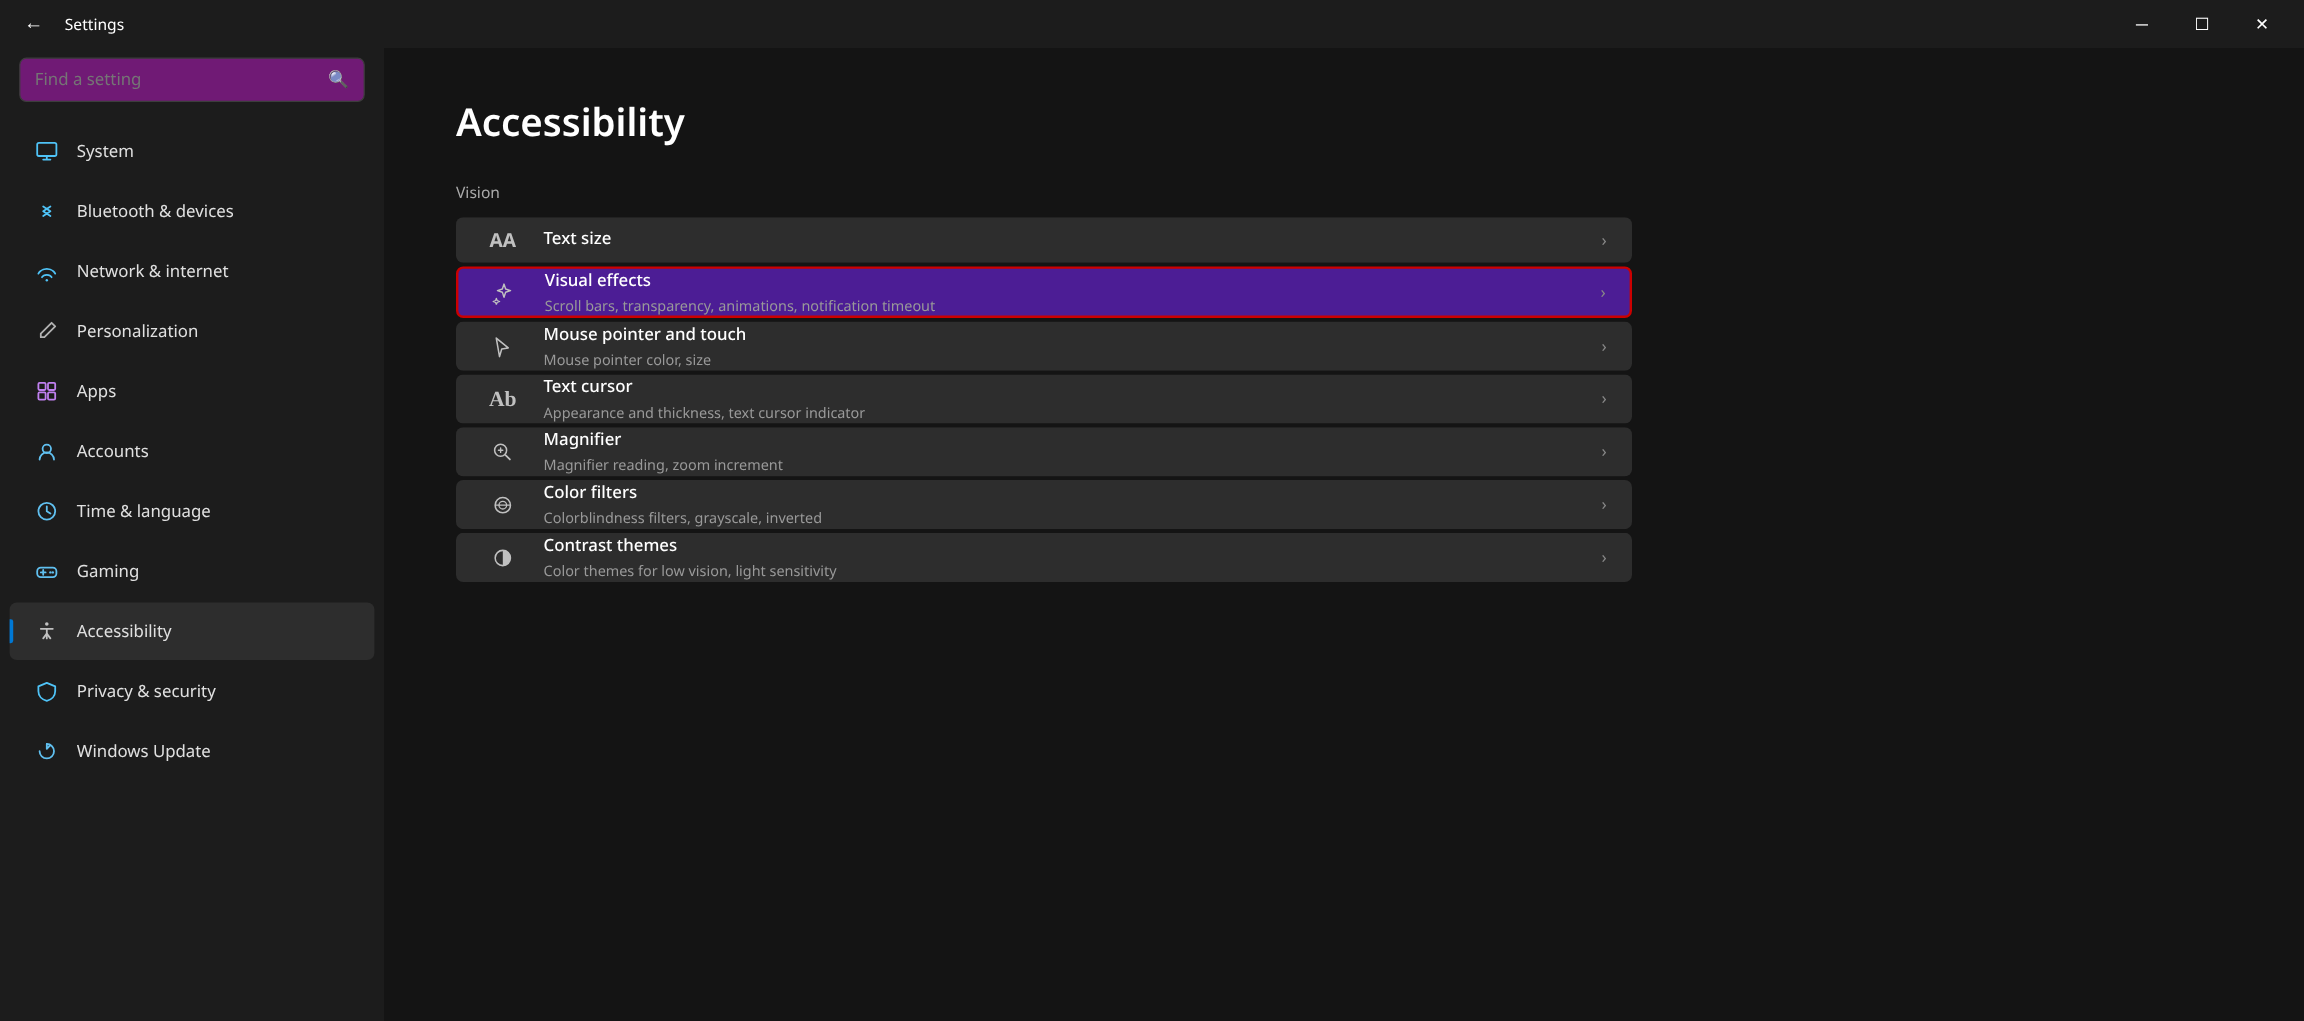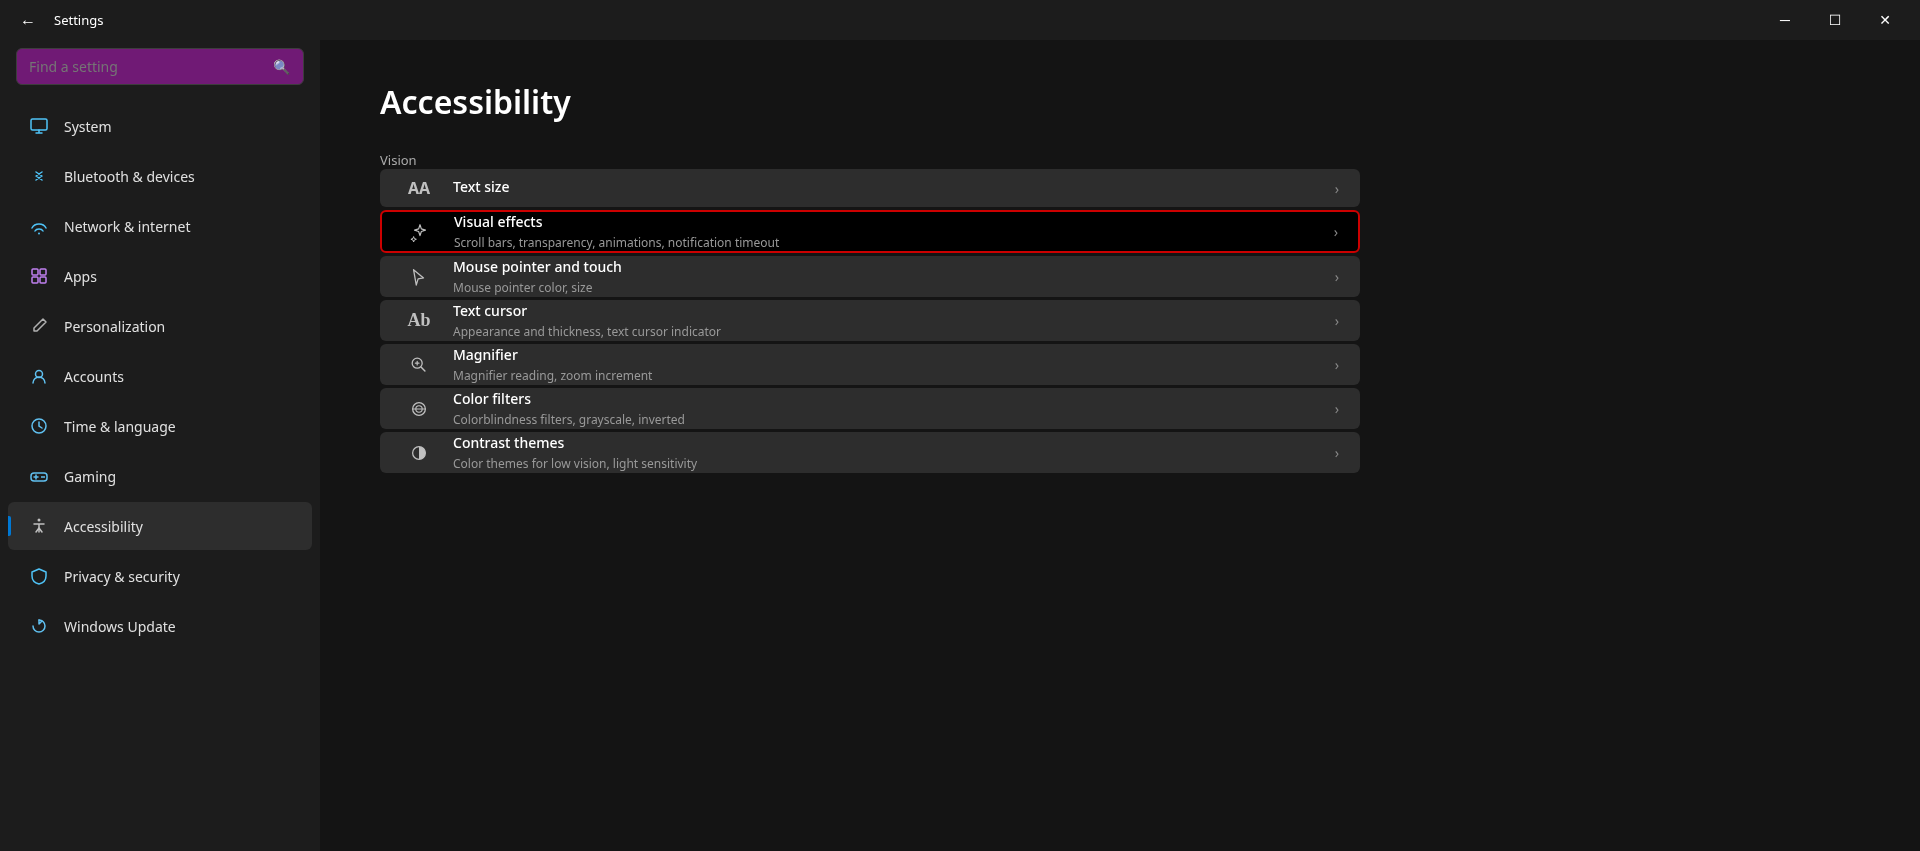--- a/index.html
+++ b/index.html
@@ -189,20 +189,21 @@
     .content-area::-webkit-scrollbar-thumb { background: #444; border-radius: 4px; }
     .page-title {
       font-size: 32px;
       font-weight: 600;
       margin-bottom: 28px;
       color: #ffffff;
     }
     .section-label {
       font-size: 13px;
       color: #aaa;
+      margin-bottom: 12px;
       font-weight: 400;
     }
     
     .settings-list {
       display: flex;
       flex-direction: column;
       gap: 3px;
       max-width: 980px;
     }
     .settings-item {
@@ -211,21 +212,21 @@
       gap: 16px;
       padding: 0 20px;
       background: #2d2d2d;
       border-radius: 6px;
       cursor: pointer;
       position: relative;
       border: 1px solid transparent;
     }
     .settings-item.highlighted {
       border: 2px solid #cc0000;
-      background: #000000;
+      background: #4c1d95;
     }
     .settings-item-icon {
       width: 36px;
       height: 36px;
       display: flex;
       align-items: center;
       justify-content: center;
       font-size: 20px;
       flex-shrink: 0;
       color: #c0c0c0;
@@ -307,38 +308,38 @@
         <svg viewBox="0 0 20 20" fill="none" xmlns="http://www.w3.org/2000/svg">
           <path d="M3 12c0 0 2-4 7-4s7 4 7 4" stroke="#4fc3f7" stroke-width="1.5" stroke-linecap="round"></path>
           <path d="M6 15c0 0 1-2 4-2s4 2 4 2" stroke="#4fc3f7" stroke-width="1.5" stroke-linecap="round"></path>
           <circle cx="10" cy="17.5" r="1" fill="#4fc3f7"></circle>
         </svg>
       </div>
       <span class="nav-label">Network &amp; internet</span>
     </div>
 
     <div class="nav-item">
+      <div class="nav-icon" style="color:#b0b0b0;">
+        <svg viewBox="0 0 20 20" fill="none" xmlns="http://www.w3.org/2000/svg">
+          <path d="M14 3l3 3-9 9H5v-3L14 3z" stroke="#b0b0b0" stroke-width="1.5" stroke-linejoin="round"></path>
+        </svg>
+      </div>
+      <span class="nav-label">Personalization</span>
+    </div>
+
+    <div class="nav-item">
       <div class="nav-icon" style="color:#c080f0;">
         <svg viewBox="0 0 20 20" fill="none" xmlns="http://www.w3.org/2000/svg">
           <rect x="3" y="3" width="6" height="6" rx="1" stroke="#c080f0" stroke-width="1.5"></rect>
           <rect x="11" y="3" width="6" height="6" rx="1" stroke="#c080f0" stroke-width="1.5"></rect>
           <rect x="3" y="11" width="6" height="6" rx="1" stroke="#c080f0" stroke-width="1.5"></rect>
           <rect x="11" y="11" width="6" height="6" rx="1" stroke="#c080f0" stroke-width="1.5"></rect>
         </svg>
       </div>
       <span class="nav-label">Apps</span>
-    </div>
-
-    <div class="nav-item">
-      <div class="nav-icon" style="color:#b0b0b0;">
-        <svg viewBox="0 0 20 20" fill="none" xmlns="http://www.w3.org/2000/svg">
-          <path d="M14 3l3 3-9 9H5v-3L14 3z" stroke="#b0b0b0" stroke-width="1.5" stroke-linejoin="round"></path>
-        </svg>
-      </div>
-      <span class="nav-label">Personalization</span>
     </div>
 
     <div class="nav-item">
       <div class="nav-icon" style="color:#60c0f0;">
         <svg viewBox="0 0 20 20" fill="none" xmlns="http://www.w3.org/2000/svg">
           <circle cx="10" cy="8" r="3.5" stroke="#60c0f0" stroke-width="1.5"></circle>
           <path d="M4 17c0-3.3 2.7-6 6-6s6 2.7 6 6" stroke="#60c0f0" stroke-width="1.5" stroke-linecap="round"></path>
         </svg>
       </div>
       <span class="nav-label">Accounts</span>

